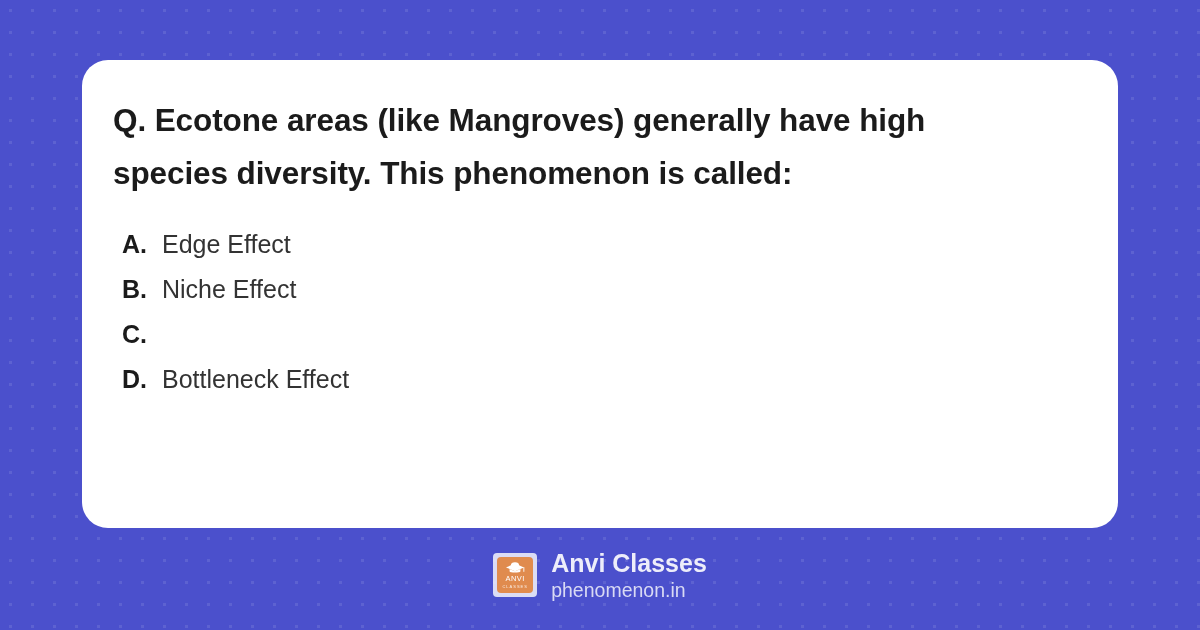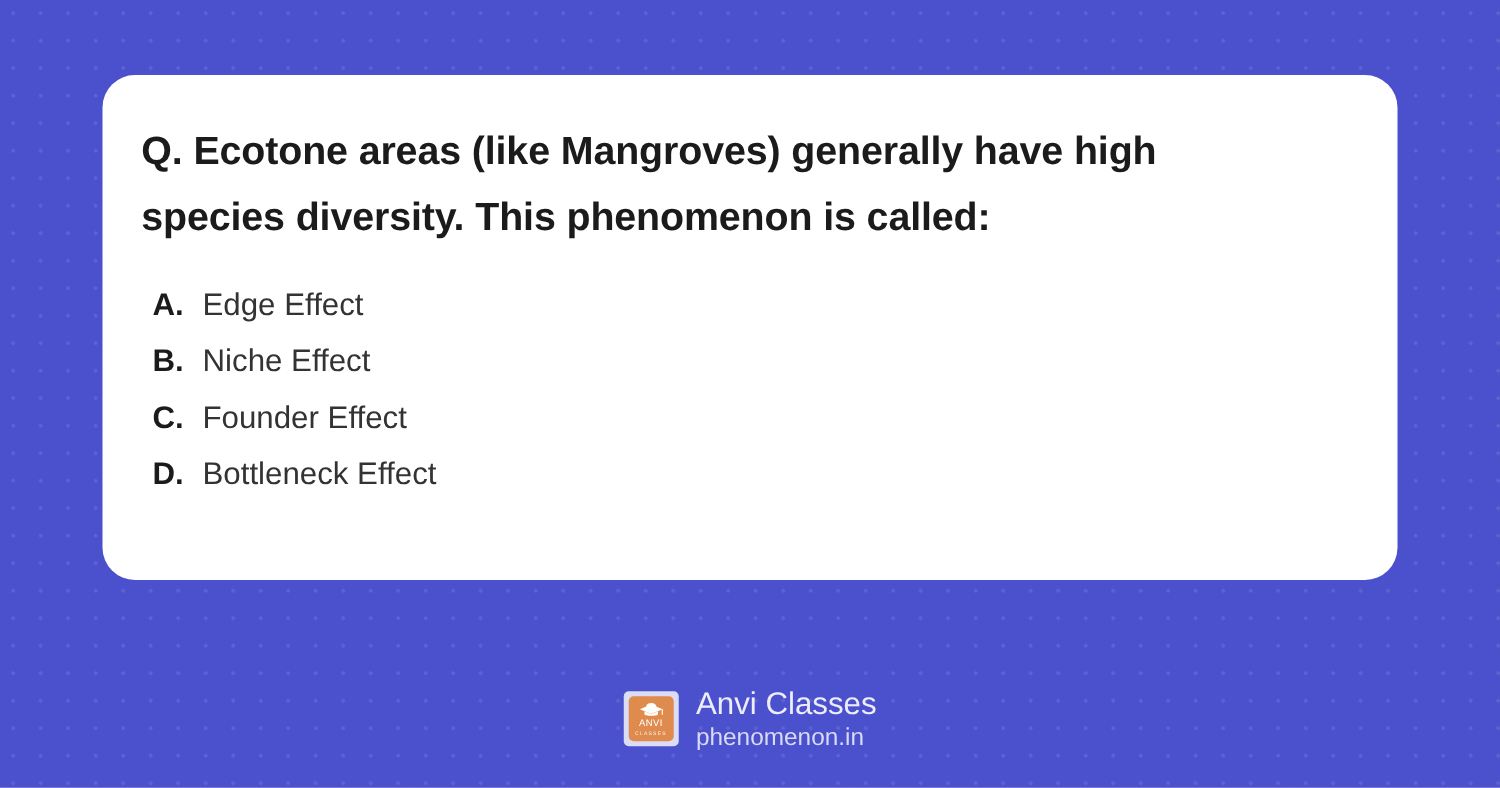--- a/index.html
+++ b/index.html
@@ -25,21 +25,21 @@
     background-position: 9px 9px;
     box-sizing: border-box;
   }
 
   
   #card {
     position: absolute;
     left: 82px;
     top: 60px;
     width: 1036px;
-    height: 404px;
+    height: 468px;
     background: #FFFFFF;
     border-radius: 26px;
     box-sizing: border-box;
     padding: 34px 40px 16px 31px;
   }
 
   .question {
     margin: 0;
     font-size: 31.5px;
     line-height: 53px;
@@ -136,20 +136,21 @@
     display: flex;
     flex-direction: column;
     justify-content: center;
     line-height: 1;
   }
 
   #brand-name {
     font-size: 25px;
     color: #EDEDFA;
     line-height: 29px;
+    font-weight: bold;
   }
 
   #brand-url {
     font-size: 19.5px;
     color: #D9DAF4;
     line-height: 24px;
   }
 </style>
 </head>
 <body>
@@ -167,21 +168,20 @@
         <span class="option-text">Edge Effect</span>
       </li>
 
       <li class="option">
         <span class="option-letter">B.</span>
         <span class="option-text">Niche Effect</span>
       </li>
 
       <li class="option">
         <span class="option-letter">C.</span>
-        <span class="option-text">Founder Effect</span>
       </li>
 
       <li class="option">
         <span class="option-letter">D.</span>
         <span class="option-text">Bottleneck Effect</span>
       </li>
 
     </ul>
   </div>
 

